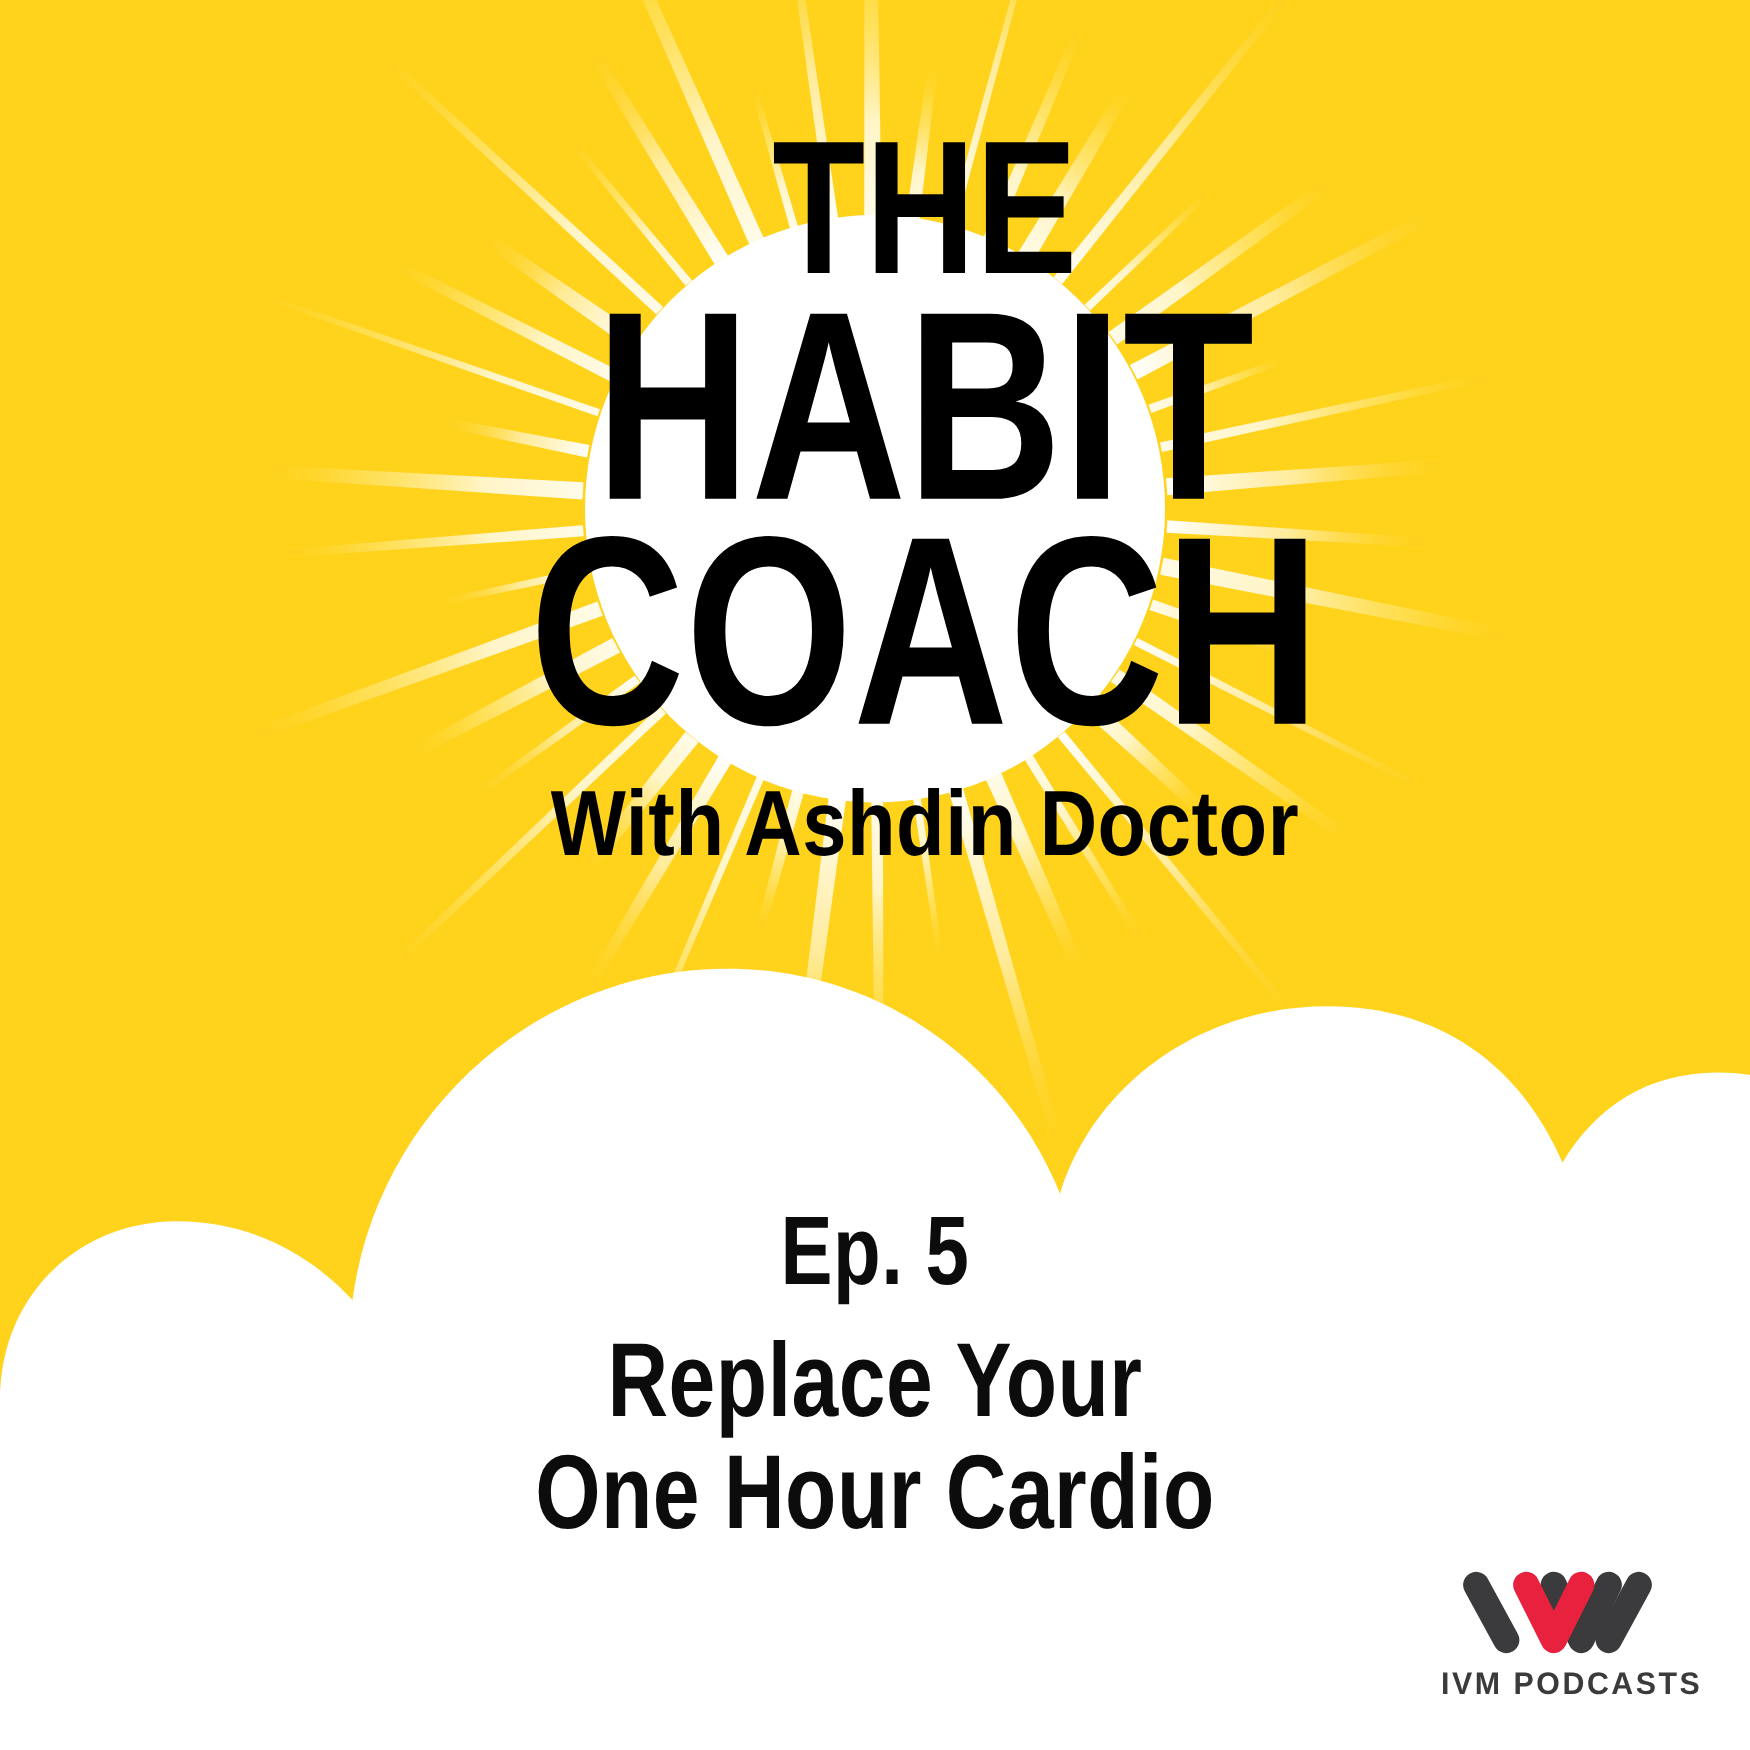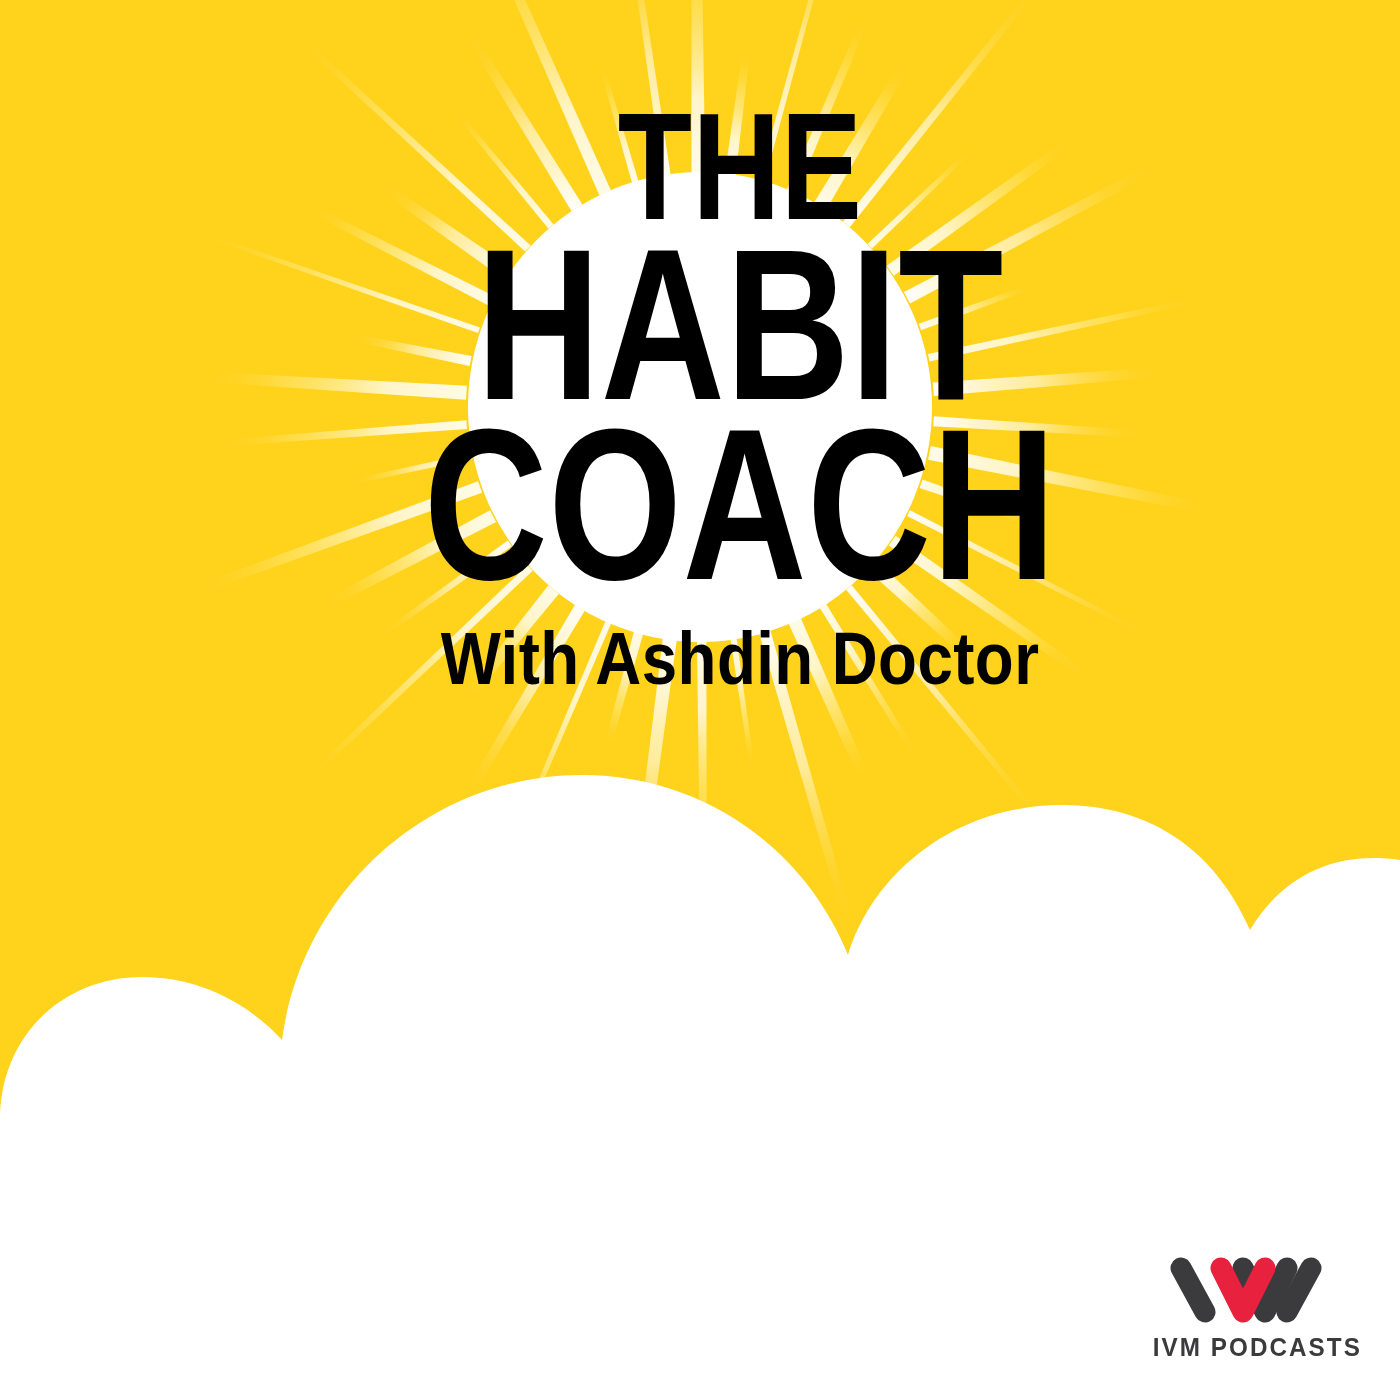--- a/index.html
+++ b/index.html
@@ -210,20 +210,25 @@
       L 0 700 L 1400 700 Z" fill="#ffffff"></path>
   </svg>
 
   <div id="title-block">
     <span class="tline" id="t-the">THE</span>
     <span class="tline" id="t-habit">HABIT</span>
     <span class="tline" id="t-coach">COACH</span>
     <span id="t-with">With Ashdin Doctor</span>
   </div>
 
+  <div id="episode-block">
+    <span class="eline" id="e-num">Ep. 5</span>
+    <span class="eline" id="e-l1">Replace Your</span>
+    <span class="eline" id="e-l2">One Hour Cardio</span>
+  </div>
 
   <div id="ivm-logo">
     <svg id="ivm-mark" viewBox="0 0 160 70" xmlns="http://www.w3.org/2000/svg">
       <g fill="none" stroke-linecap="round" stroke-linejoin="round" stroke-width="21">
         <path d="M 16 13 L 40 57" stroke="#3b3b3d"></path>
         <path d="M 122 57 L 146 13" stroke="#3b3b3d"></path>
         <path d="M 78 13 L 100 57 L 122 13" stroke="#3b3b3d"></path>
         <path d="M 56 13 L 78 57 L 100 13" stroke="#e8213f"></path>
       </g>
     </svg>

